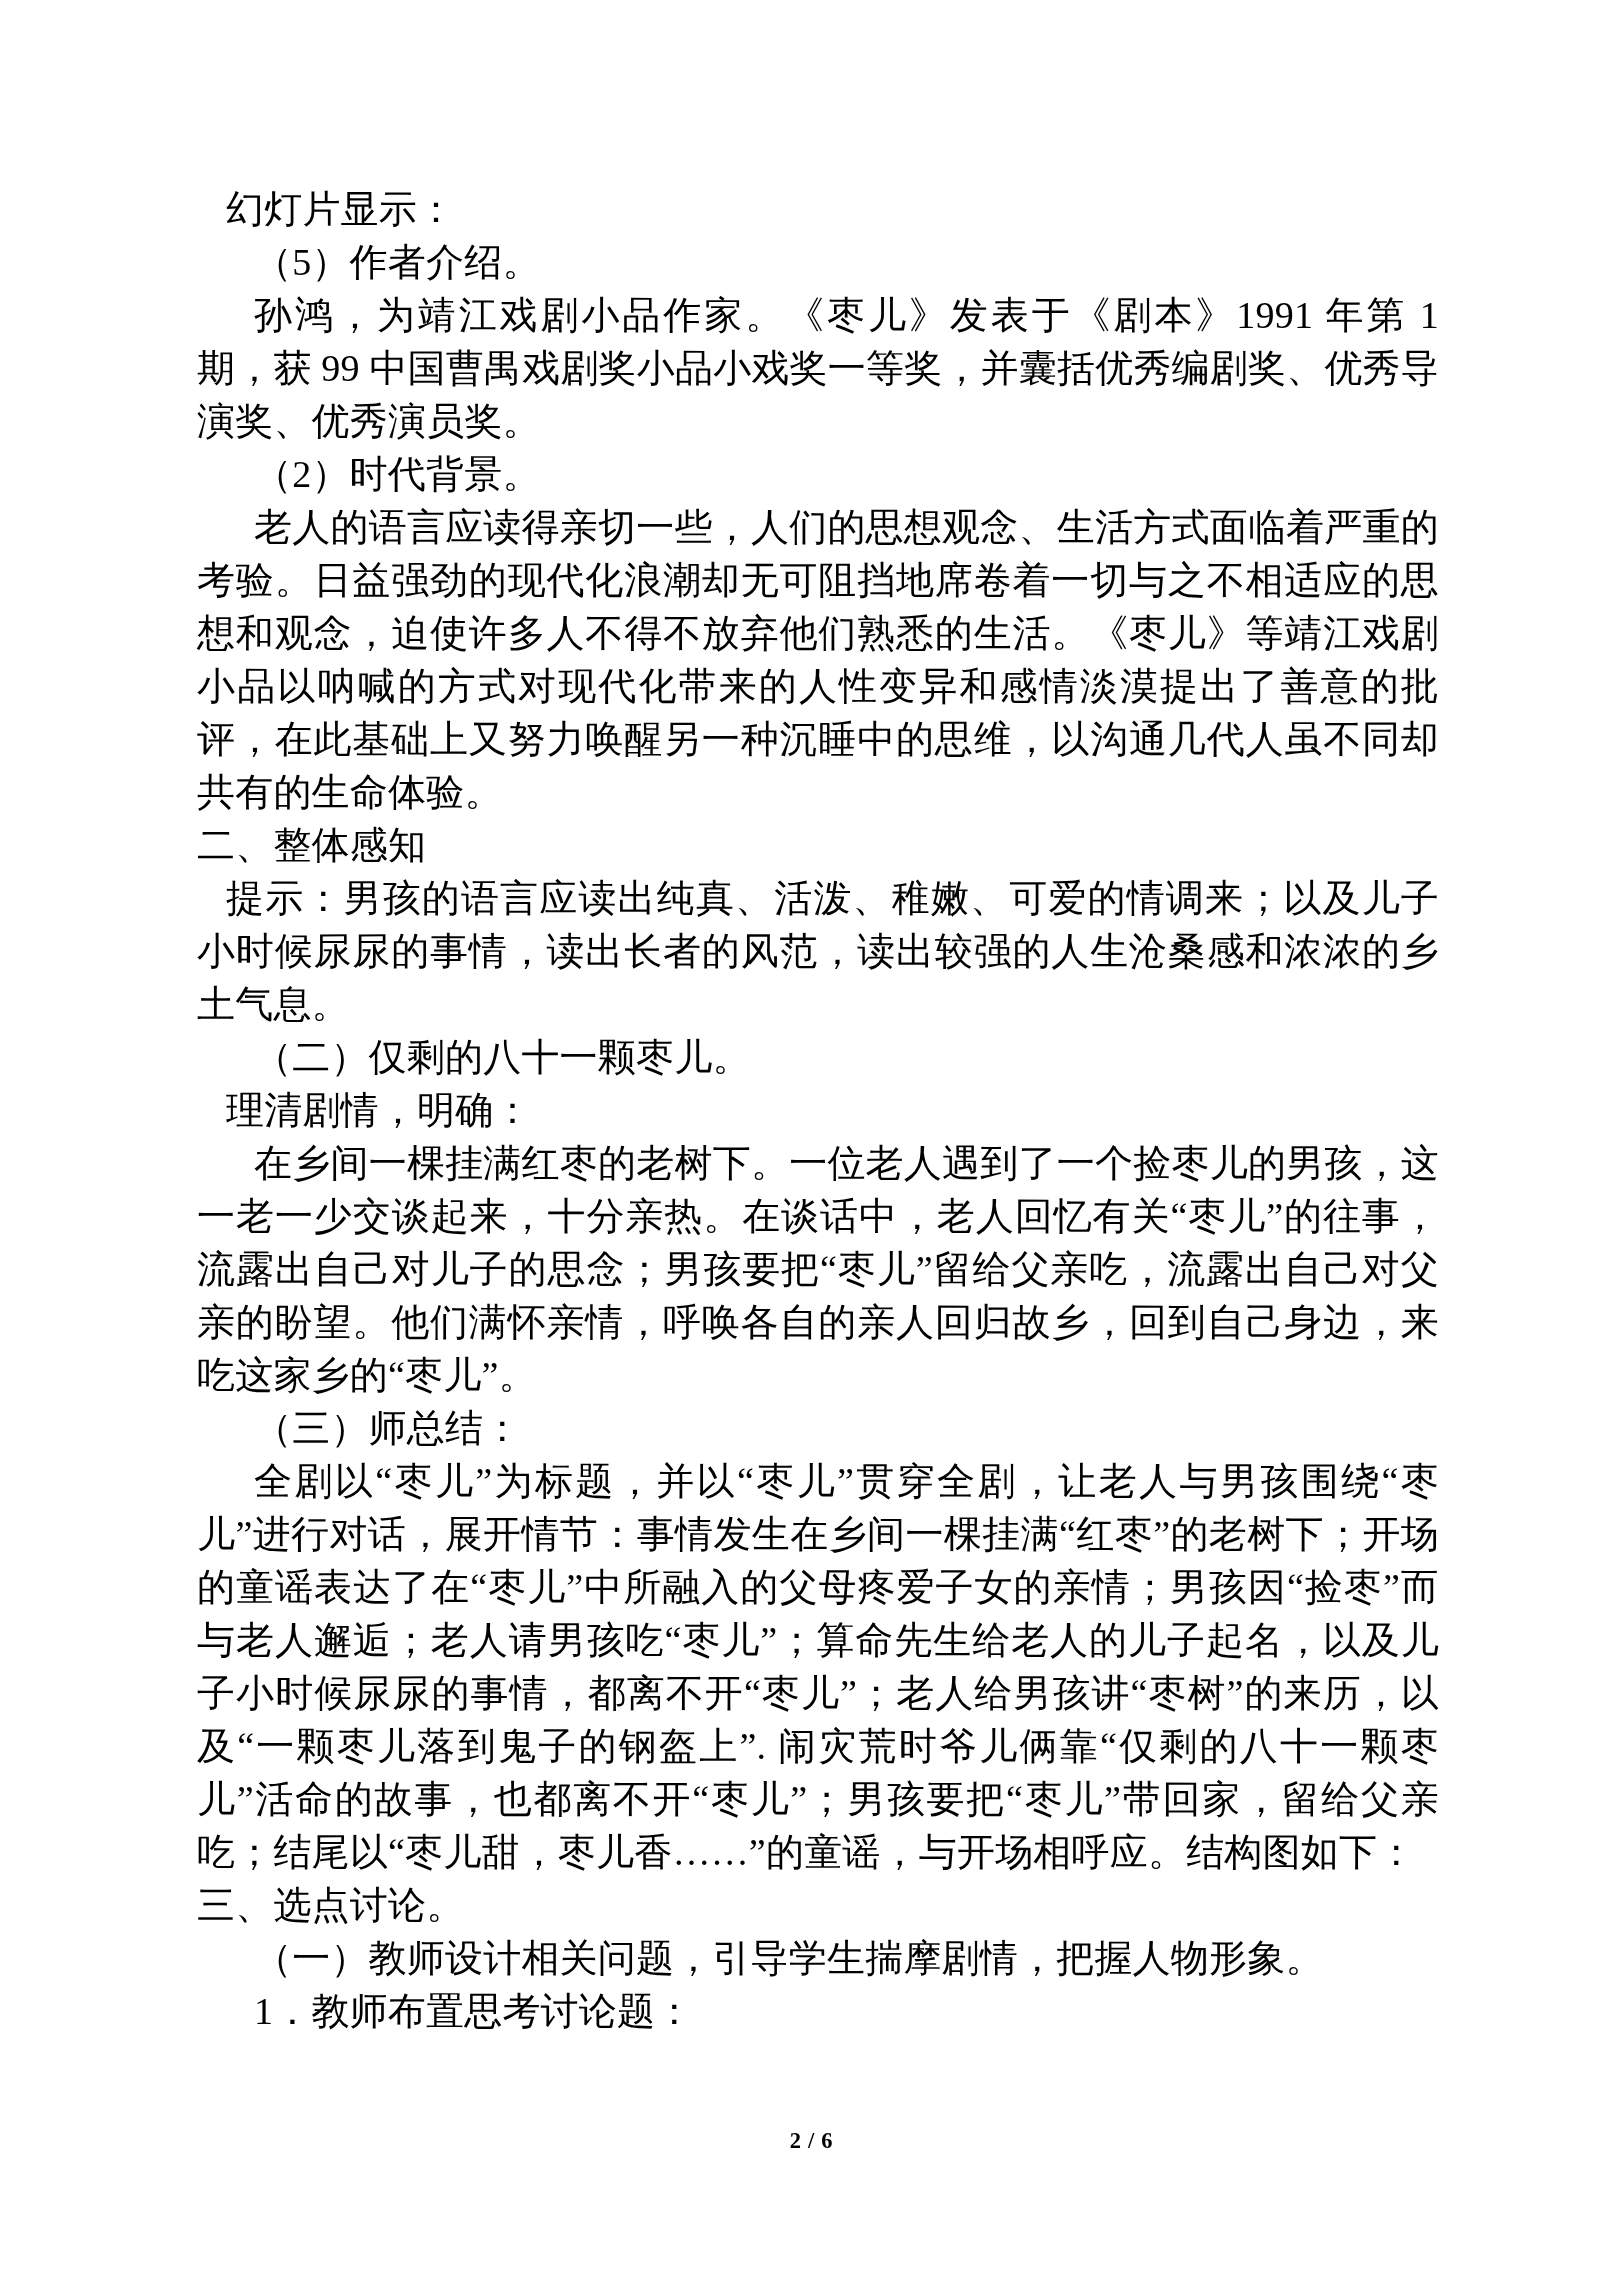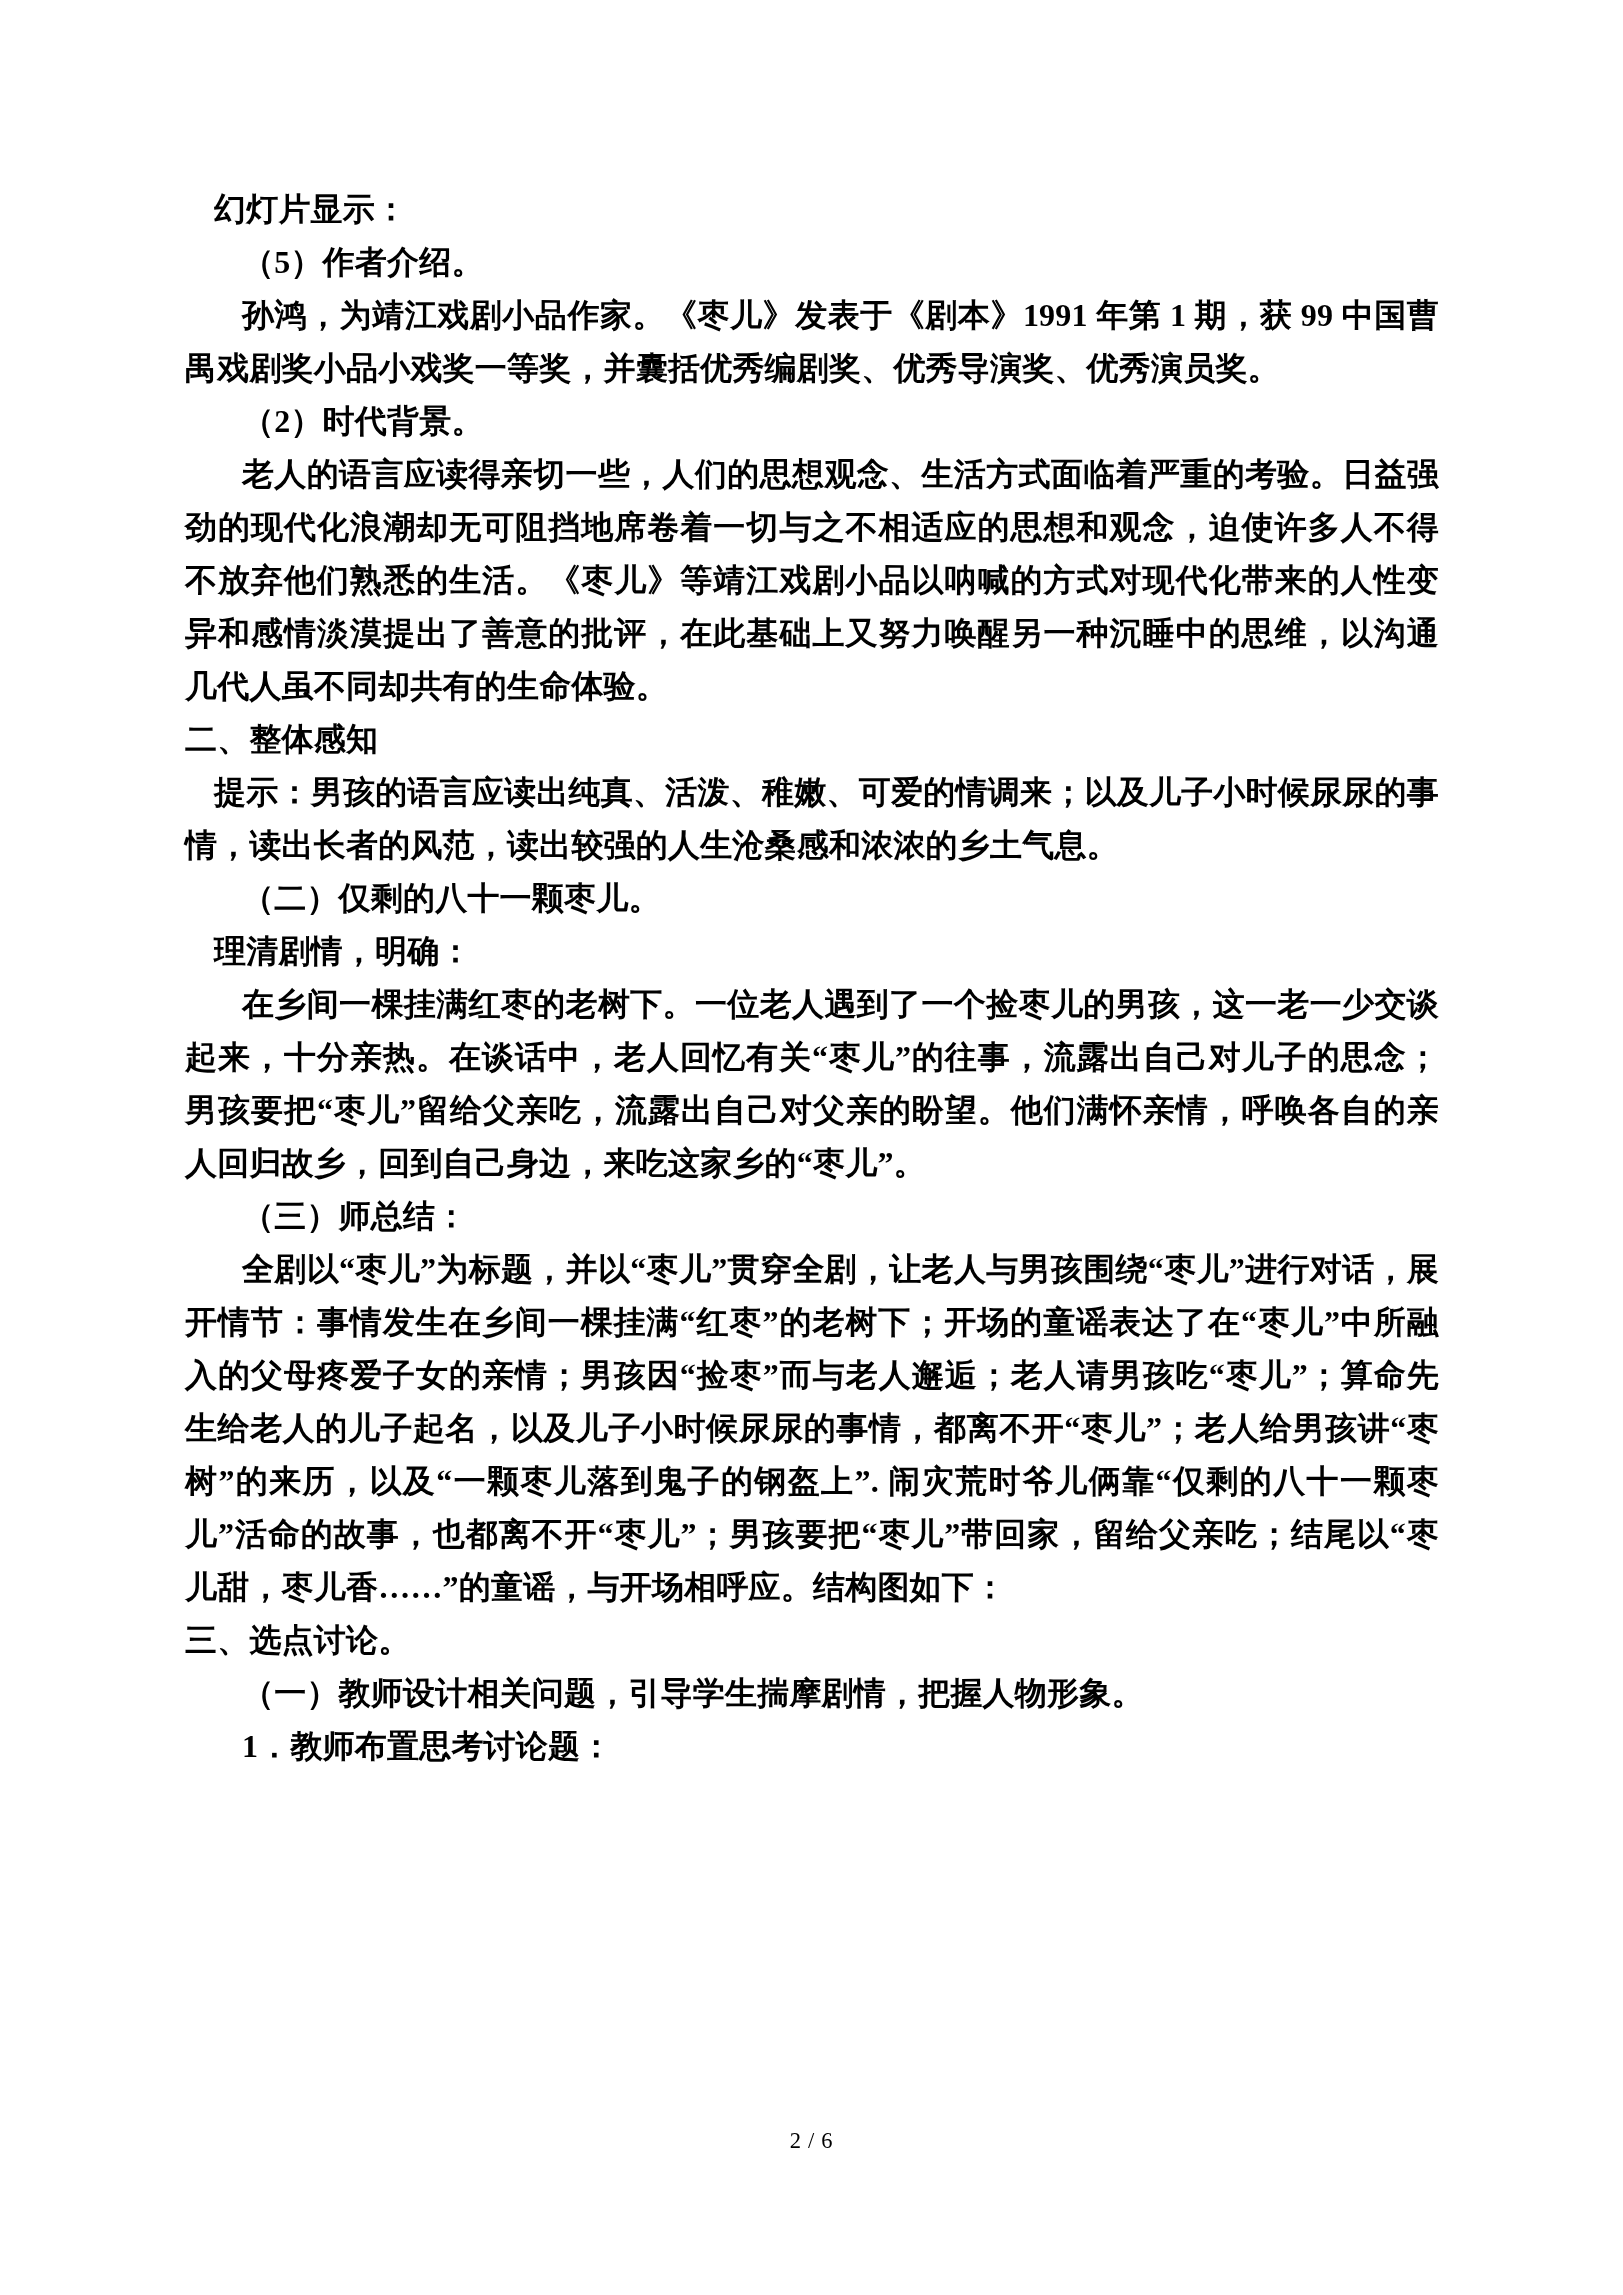--- a/index.html
+++ b/index.html
@@ -19,45 +19,44 @@
     box-sizing: border-box;
     overflow: hidden;
   }
   .content {
     position: absolute;
     left: 185px;
     top: 183px;
     width: 1254px;
   }
   p {
-    margin: 0 0 0 0;
-    font-size: 32px;
+    margin: 0 0 0 12px;
+    font-size: 38px;
     line-height: 53px;
     text-align: justify;
     text-justify: inter-ideograph;
     letter-spacing: 0.2px;
-    font-weight: bold;
   }
   p.indent2 {
     text-indent: 57px;
   }
   p.indent1 {
     text-indent: 29px;
   }
   p.noindent {
     text-indent: 0;
   }
   .footer {
     position: absolute;
     left: 0;
     top: 2128px;
     width: 1623px;
     text-align: center;
     font-size: 22.5px;
-    font-weight: normal;
+    font-weight: bold;
     font-family: "Liberation Serif", "DejaVu Serif", serif;
     letter-spacing: 0.7px;
   }
 </style>
 </head>
 <body>
 
 <div class="page">
   <div class="content">
     <p class="indent1">幻灯片显示：</p>

